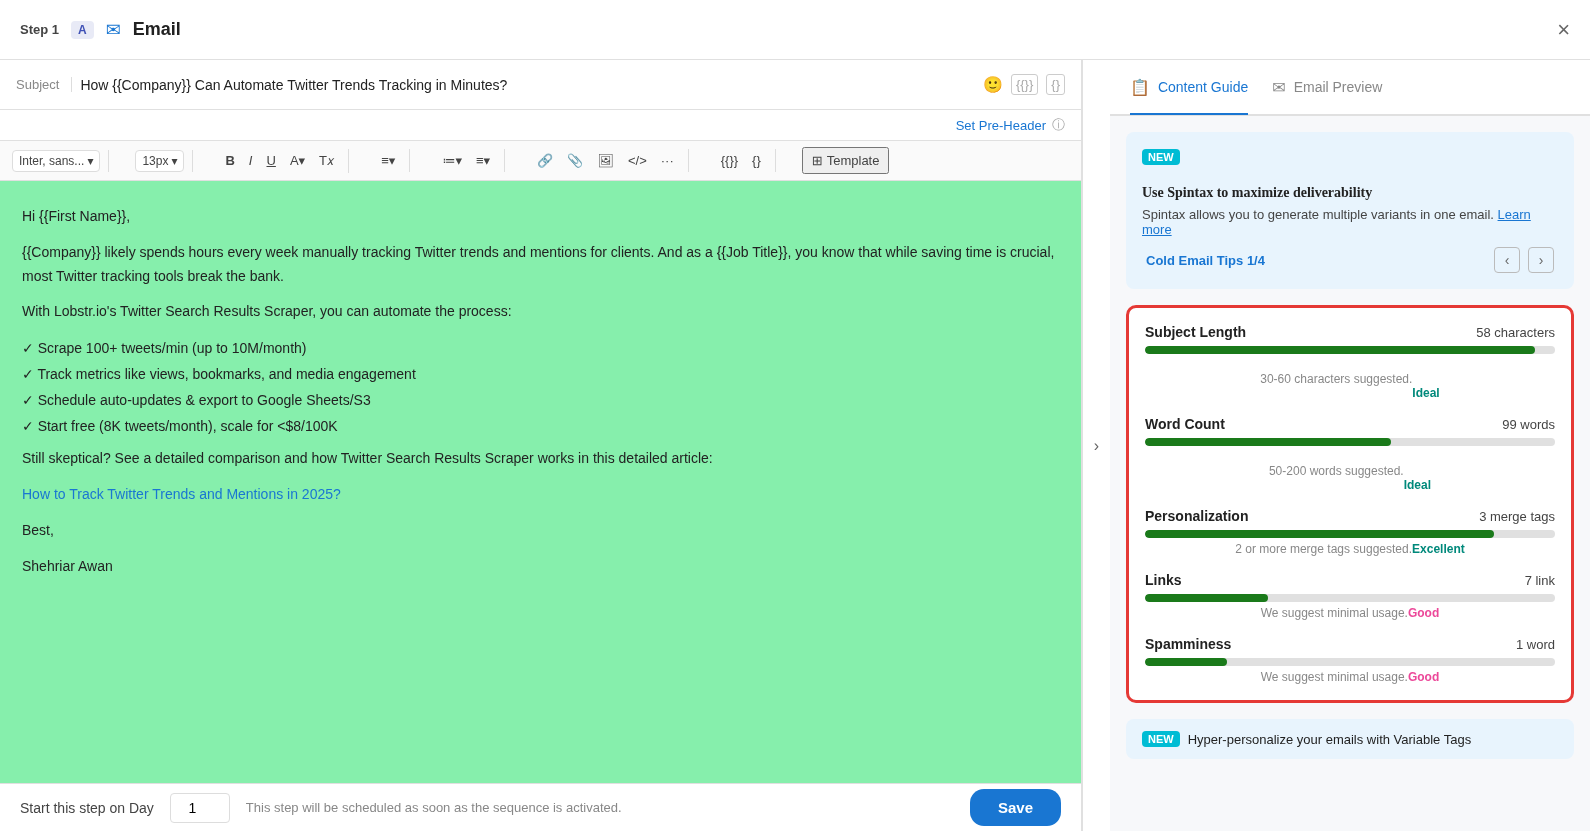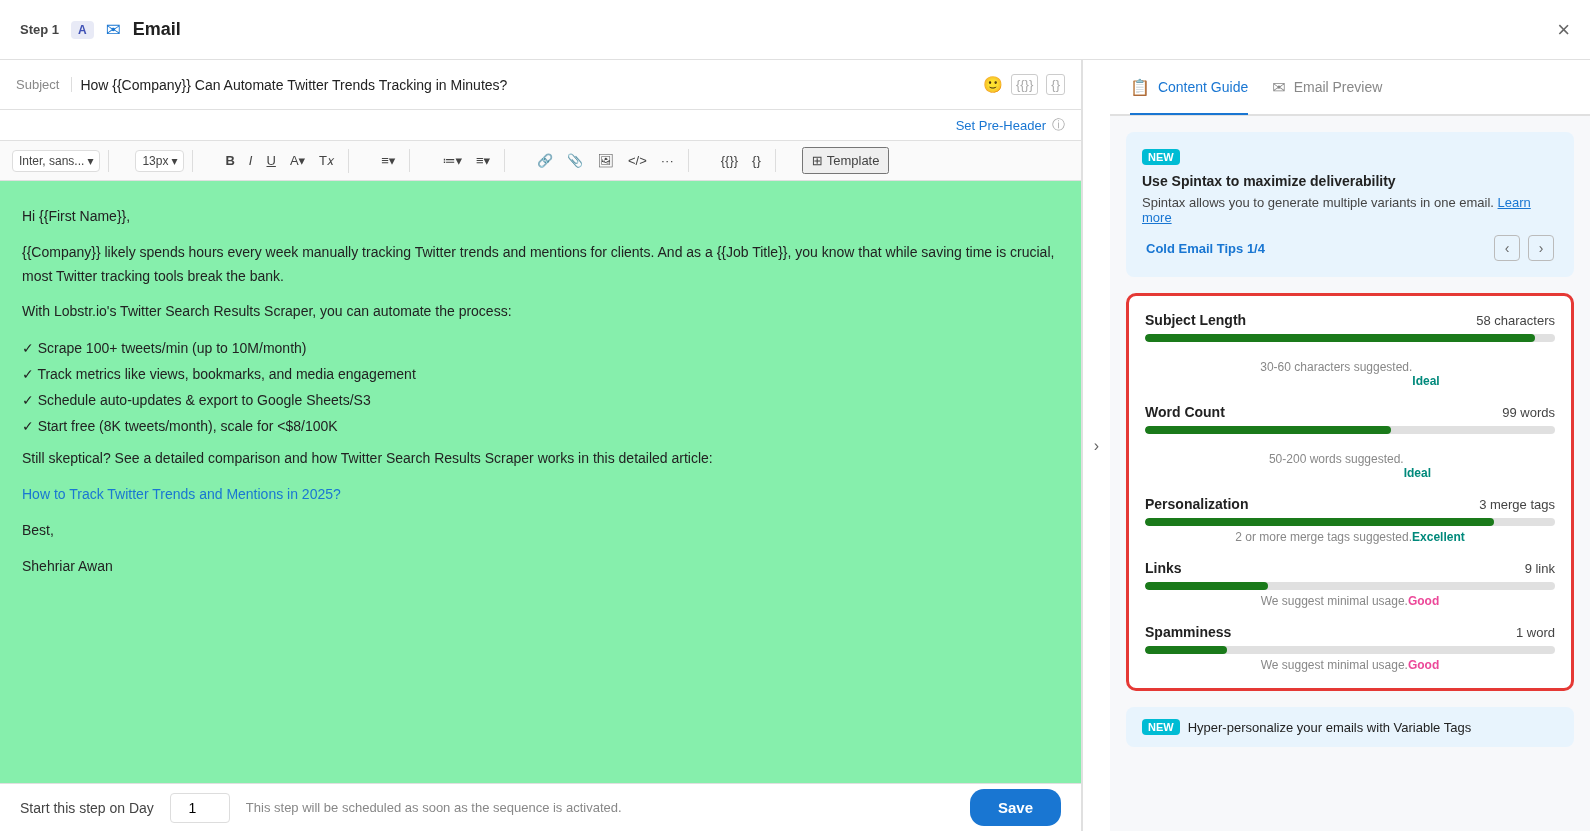--- a/index.html
+++ b/index.html
@@ -223,21 +223,21 @@
         <div class="right-tab">
           <span class="right-tab-icon">✉</span>
           <span>Email Preview</span>
         </div>
       </div>
 
       <div class="content-guide-body">
 
         <div class="tips-card">
           <span class="new-badge">NEW</span>
-          <p class="tips-title" style="margin-top:8px;">Use Spintax to maximize deliverability</p>
+          <p class="tips-title" style="margin-top:20px;font-family:Liberation Serif, serif;">Use Spintax to maximize deliverability</p>
           <p class="tips-desc">
             <span>Spintax allows you to generate multiple variants in one email.</span>
             <a href="#">Learn more</a>
           </p>
           <div class="tips-nav">
             <span class="tips-counter">Cold Email Tips 1/4</span>
             <div class="tips-arrows">
               <button class="tips-arrow">‹</button>
               <button class="tips-arrow">›</button>
             </div>
@@ -284,21 +284,21 @@
             </div>
             <div class="metric-footer">
               <span class="metric-hint">2 or more merge tags suggested.</span>
               <span class="metric-status excellent">Excellent</span>
             </div>
           </div>
 
           <div class="metric-row">
             <div class="metric-header">
               <span class="metric-name">Links</span>
-              <span class="metric-value">9 link</span>
+              <span class="metric-value">7 link</span>
             </div>
             <div class="metric-bar-bg">
               <div class="metric-bar-fill" style="width:30%;"></div>
             </div>
             <div class="metric-footer">
               <span class="metric-hint">We suggest minimal usage.</span>
               <span class="metric-status good">Good</span>
             </div>
           </div>
 

